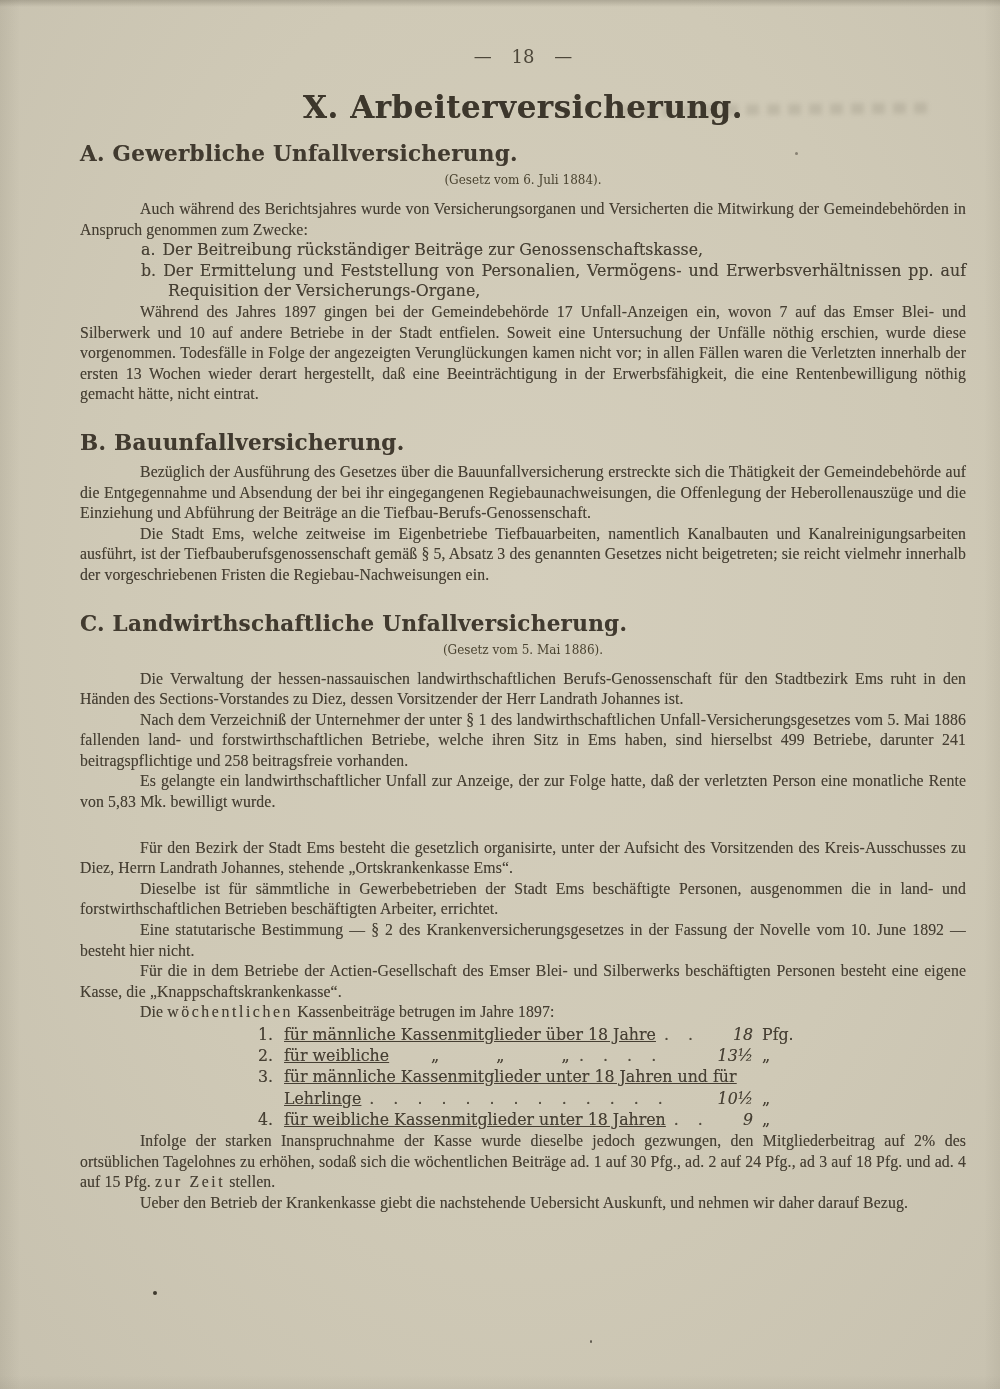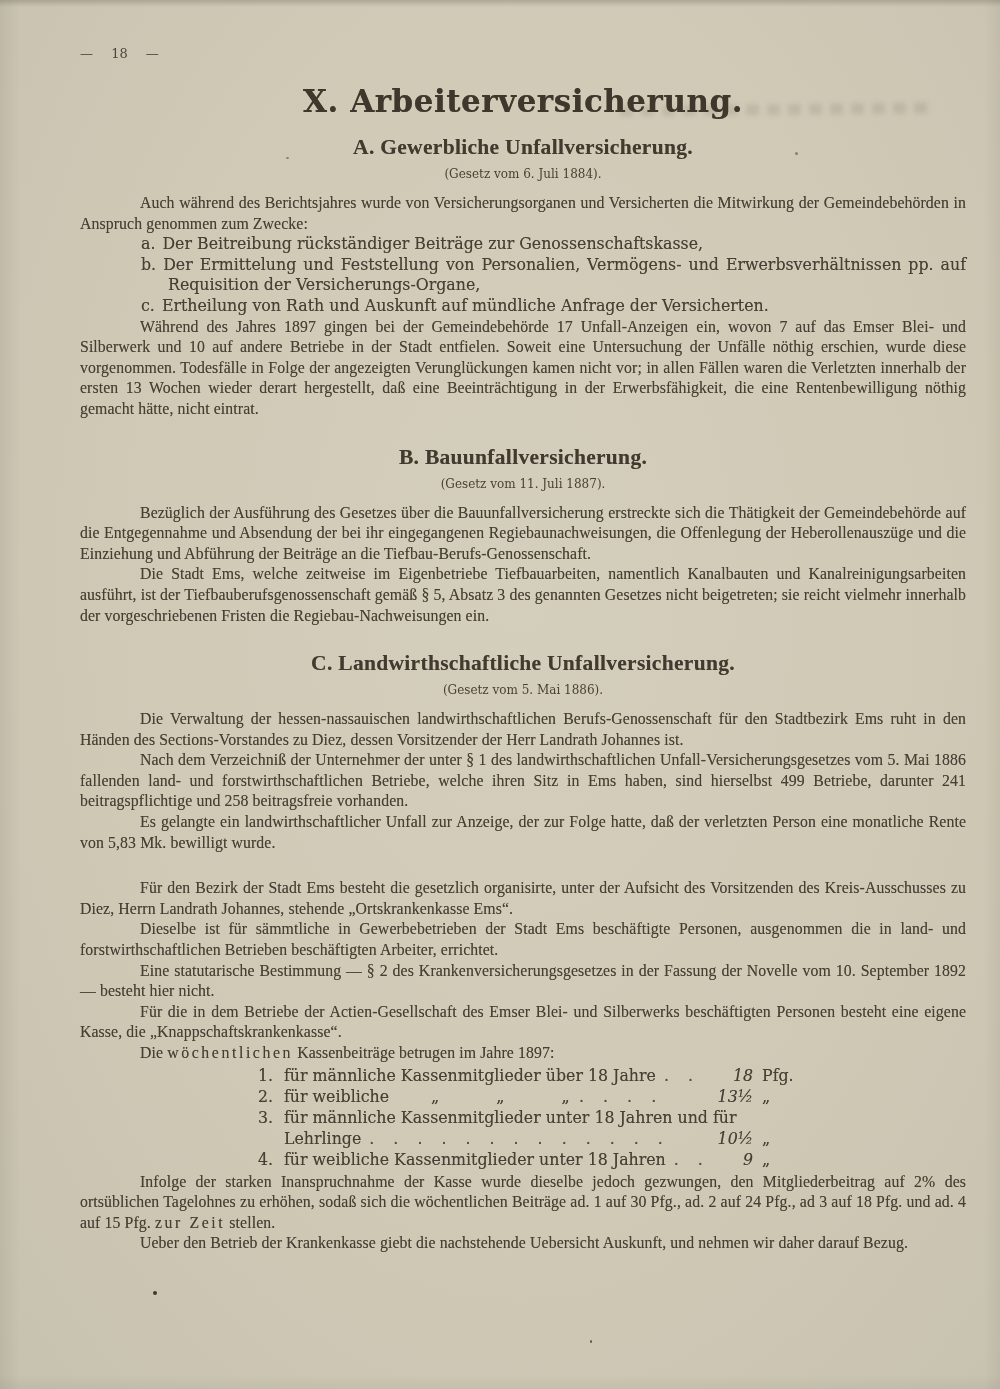--- a/index.html
+++ b/index.html
@@ -18,33 +18,32 @@
   .page::before{
     content:"";position:absolute;inset:0;pointer-events:none;
     background:
       linear-gradient(180deg, rgba(88,82,66,.28), rgba(88,82,66,0) 7px),
       linear-gradient(90deg, rgba(88,82,66,.10), rgba(88,82,66,0) 20px),
       linear-gradient(270deg, rgba(88,82,66,.08), rgba(88,82,66,0) 16px),
       linear-gradient(0deg, rgba(88,82,66,.07), rgba(88,82,66,0) 14px);
   }
   .textcol{position:relative;}
   .pagenum{
-    font-size:13px;word-spacing:14px;
+    text-align:center;font-size:18px;word-spacing:14px;
     color:#4d473a;margin-bottom:22px;
   }
   h1.title{
     text-align:center;font-size:31px;font-weight:700;letter-spacing:.5px;
     margin:0 0 16px 0;color:#3d372c;
     text-shadow:0 0 .6px rgba(61,55,44,.55);
   }
   h2.sect{
-    text-align:center;font-size:21.5px;font-weight:700;letter-spacing:.3px;
+    text-align:left;font-size:21.5px;font-weight:700;letter-spacing:.3px;
     margin:0 0 7px 0;color:#413a2f;
     text-shadow:0 0 .5px rgba(61,55,44,.45);
-    font-family:Liberation Serif, serif;
   }
   .sub{
     text-align:center;font-size:12px;margin:0 0 12px 0;color:#49422f;
   }
   section{margin-top:25px;}
   section.first{margin-top:0;}
   p.body{
     margin:0;font-size:15.8px;line-height:20.6px;
     text-align:justify;text-indent:60px;
     letter-spacing:.1px;
@@ -58,21 +57,21 @@
     text-align:justify;
     text-shadow:0 0 .4px rgba(70,63,51,.5);
   }
   .abc-label{margin-right:7px;}
   .sperr{letter-spacing:2.6px;}
   
   .contribs{margin:1px 0 1px 178px;width:548px;font-size:15.8px;line-height:21.2px;
     text-shadow:0 0 .4px rgba(70,63,51,.5);}
   .crow{display:flex;align-items:baseline;}
   .cnum{display:inline-block;width:26px;flex:0 0 26px;}
-  .ctext{white-space:nowrap;}
+  .ctext{white-space:nowrap;text-decoration:underline;}
   .cditto{flex:1;overflow:hidden;white-space:nowrap;word-spacing:52px;padding-left:42px;}
   .cdots{flex:1;overflow:hidden;white-space:nowrap;letter-spacing:7px;padding:0 8px;color:#534c3e;}
   .cdots.fixed{flex:0 0 120px;}
   .cval{flex:0 0 46px;text-align:right;font-style:italic;}
   .cunit{flex:0 0 44px;padding-left:9px;}
   
   .bleed{
     position:absolute;left:620px;top:104px;width:310px;height:11px;
     background:repeating-linear-gradient(90deg, rgba(110,104,88,.45) 0 13px, rgba(110,104,88,0) 13px 21px);
     filter:blur(2.6px);opacity:.38;transform:rotate(-.6deg);
@@ -102,46 +101,42 @@
       <h2 class="sect">A. Gewerbliche Unfallversicherung.</h2>
       <div class="sub">(Gesetz vom 6. Juli 1884).</div>
       <p class="body">Auch während des Berichtsjahres wurde von Versicherungsorganen und Versicherten die Mitwirkung der Gemeindebehörden in Anspruch genommen zum Zwecke:</p>
       <div class="abc">
         <div class="abc-item">
           <span class="abc-label">a.</span><span>Der Beitreibung rückständiger Beiträge zur Genossenschaftskasse,</span>
         </div>
         <div class="abc-item">
           <span class="abc-label">b.</span><span>Der Ermittelung und Feststellung von Personalien, Vermögens- und Erwerbsverhältnissen pp. auf Requisition der Versicherungs-Organe,</span>
         </div>
-        <div class="abc-item">
-          <span class="abc-label">c.</span><span>Ertheilung von Rath und Auskunft auf mündliche Anfrage der Versicherten.</span>
-        </div>
       </div>
       <p class="body">Während des Jahres 1897 gingen bei der Gemeindebehörde 17 Unfall-Anzeigen ein, wovon 7 auf das Emser Blei- und Silberwerk und 10 auf andere Betriebe in der Stadt entfielen.  Soweit eine Untersuchung der Unfälle nöthig erschien, wurde diese vorgenommen.  Todesfälle in Folge der angezeigten Verunglückungen kamen nicht vor; in allen Fällen waren die Verletzten innerhalb der ersten 13 Wochen wieder derart hergestellt, daß eine Beeinträchtigung in der Erwerbsfähigkeit, die eine Rentenbewilligung nöthig gemacht hätte, nicht eintrat.</p>
     </section>
 
     <section>
       <h2 class="sect">B. Bauunfallversicherung.</h2>
-      <div class="sub">(Gesetz vom 11. Juli 1887).</div>
       <p class="body">Bezüglich der Ausführung des Gesetzes über die Bauunfallversicherung erstreckte sich die Thätigkeit der Gemeindebehörde auf die Entgegennahme und Absendung der bei ihr eingegangenen Regiebaunachweisungen, die Offenlegung der Heberollenauszüge und die Einziehung und Abführung der Beiträge an die Tiefbau-Berufs-Genossenschaft.</p>
       <p class="body">Die Stadt Ems, welche zeitweise im Eigenbetriebe Tiefbauarbeiten, namentlich Kanalbauten und Kanalreinigungsarbeiten ausführt, ist der Tiefbauberufsgenossenschaft gemäß § 5, Absatz 3 des genannten Gesetzes nicht beigetreten; sie reicht vielmehr innerhalb der vorgeschriebenen Fristen die Regiebau-Nachweisungen ein.</p>
     </section>
 
     <section>
       <h2 class="sect">C. Landwirthschaftliche Unfallversicherung.</h2>
       <div class="sub">(Gesetz vom 5. Mai 1886).</div>
       <p class="body">Die Verwaltung der hessen-nassauischen landwirthschaftlichen Berufs-Genossenschaft für den Stadtbezirk Ems ruht in den Händen des Sections-Vorstandes zu Diez, dessen Vorsitzender der Herr Landrath Johannes ist.</p>
       <p class="body">Nach dem Verzeichniß der Unternehmer der unter § 1 des landwirthschaftlichen Unfall-Versicherungsgesetzes vom 5. Mai 1886 fallenden land- und forstwirthschaftlichen Betriebe, welche ihren Sitz in Ems haben, sind hierselbst 499 Betriebe, darunter 241 beitragspflichtige und 258 beitragsfreie vorhanden.</p>
       <p class="body">Es gelangte ein landwirthschaftlicher Unfall zur Anzeige, der zur Folge hatte, daß der verletzten Person eine monatliche Rente von 5,83 Mk. bewilligt wurde.</p>
     </section>
 
     <section>
       <p class="body">Für den Bezirk der Stadt Ems besteht die gesetzlich organisirte, unter der Aufsicht des Vorsitzenden des Kreis-Ausschusses zu Diez, Herrn Landrath Johannes, stehende „Ortskrankenkasse Ems“.</p>
       <p class="body">Dieselbe ist für sämmtliche in Gewerbebetrieben der Stadt Ems beschäftigte Personen, ausgenommen die in land- und forstwirthschaftlichen Betrieben beschäftigten Arbeiter, errichtet.</p>
-      <p class="body">Eine statutarische Bestimmung — § 2 des Krankenversicherungsgesetzes in der Fassung der Novelle vom 10. September 1892 — besteht hier nicht.</p>
+      <p class="body">Eine statutarische Bestimmung — § 2 des Krankenversicherungsgesetzes in der Fassung der Novelle vom 10. June 1892 — besteht hier nicht.</p>
       <p class="body">Für die in dem Betriebe der Actien-Gesellschaft des Emser Blei- und Silberwerks beschäftigten Personen besteht eine eigene Kasse, die „Knappschaftskrankenkasse“.</p>
 
       <p class="body"><span>Die </span><span class="sperr">wöchentlichen</span><span> Kassenbeiträge betrugen im Jahre 1897:</span></p>
 
       <div class="contribs">
         <div class="crow">
           <span class="cnum">1.</span>
           <span class="ctext">für männliche Kassenmitglieder über 18 Jahre</span>
           <span class="cdots">. . . .</span>
           <span class="cval">18</span>

